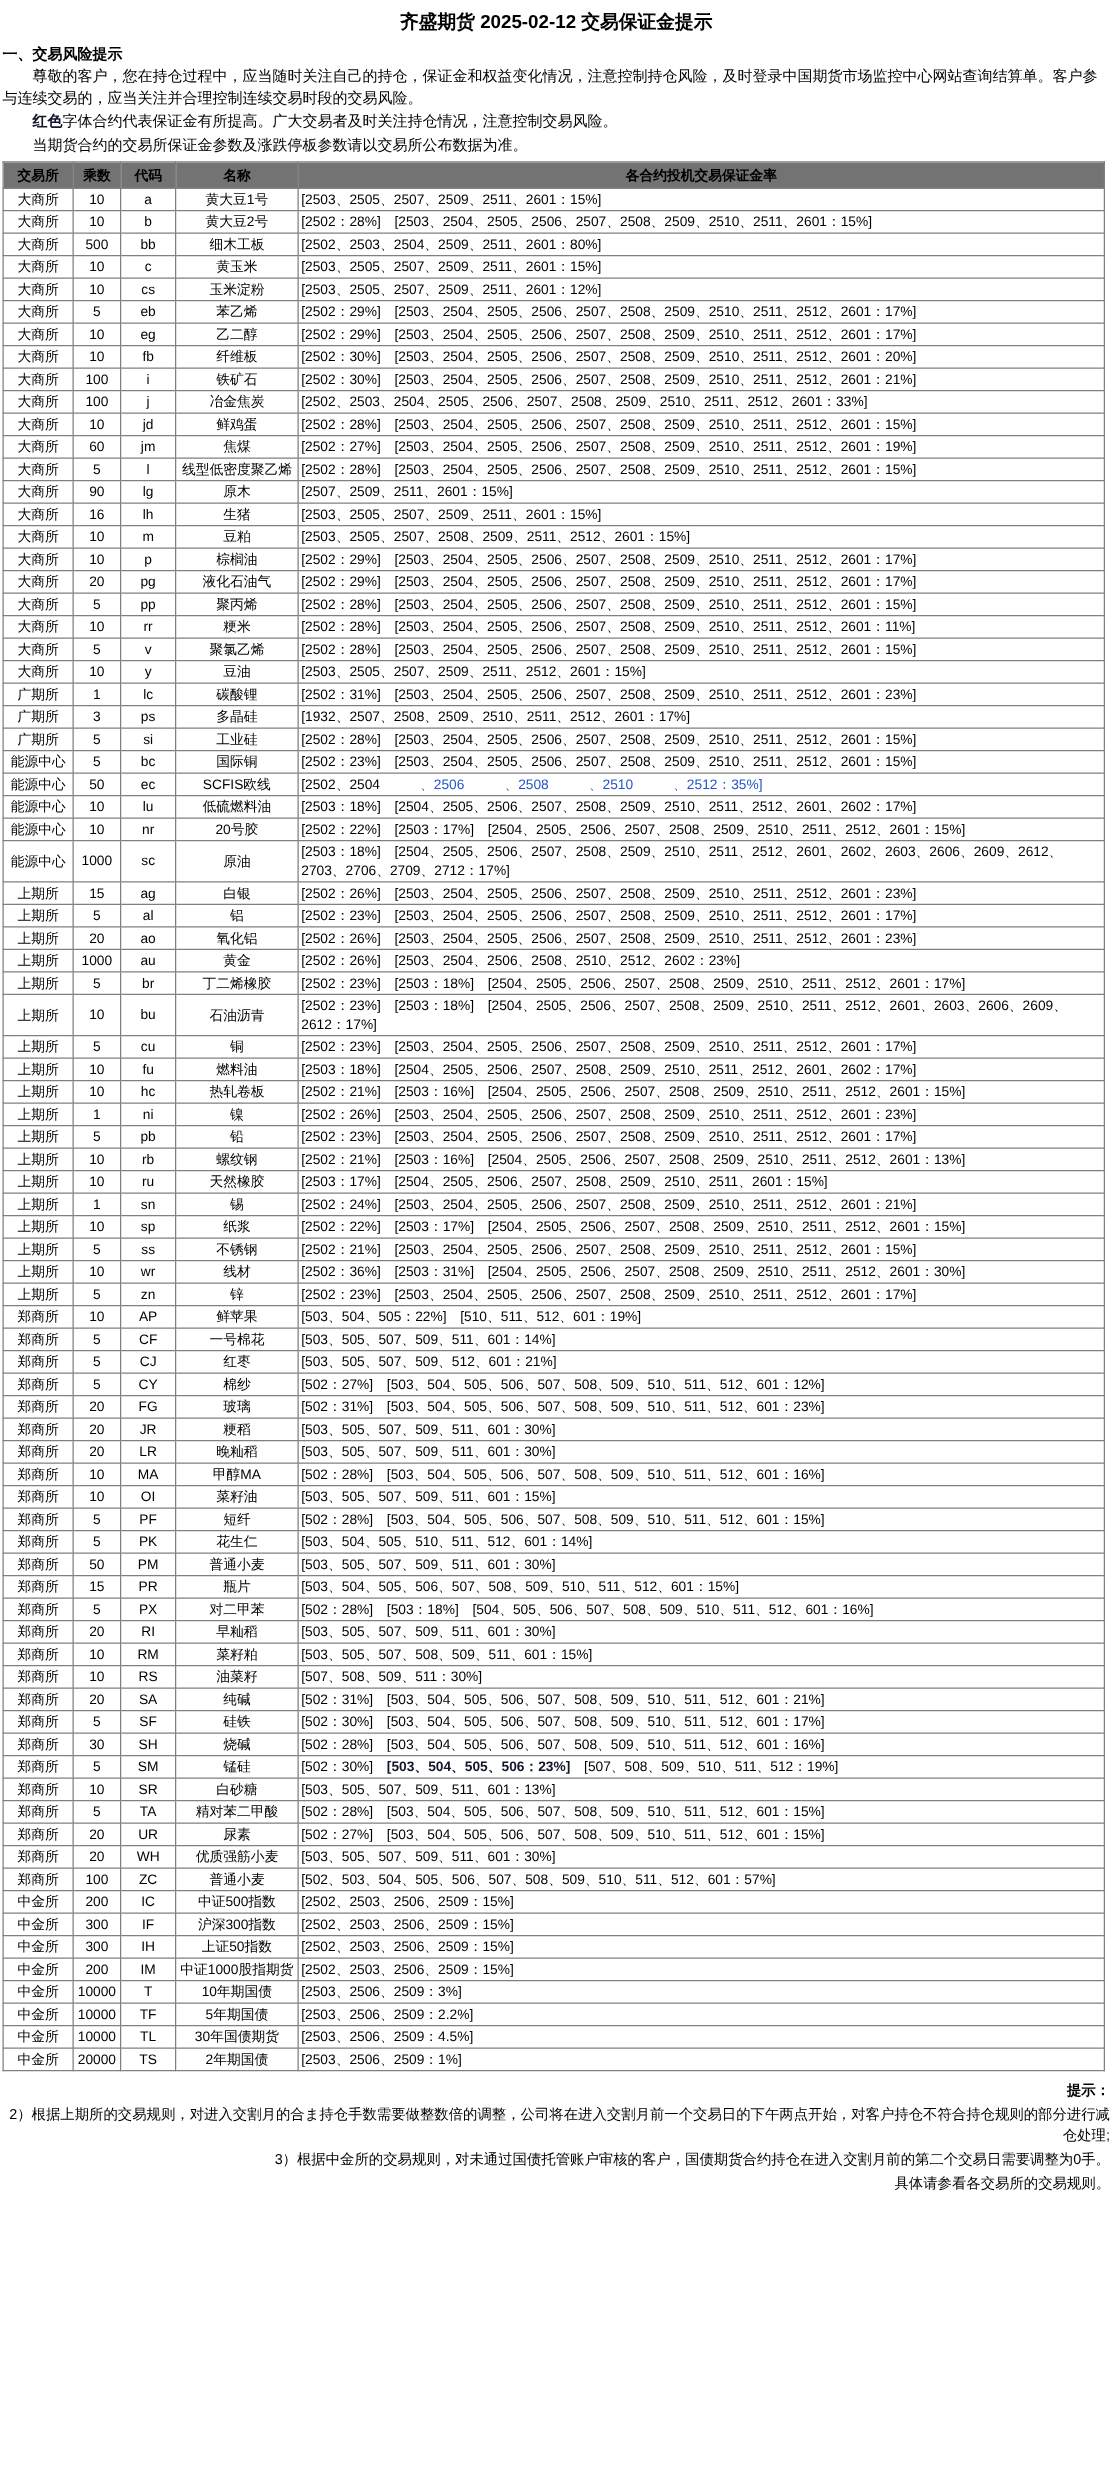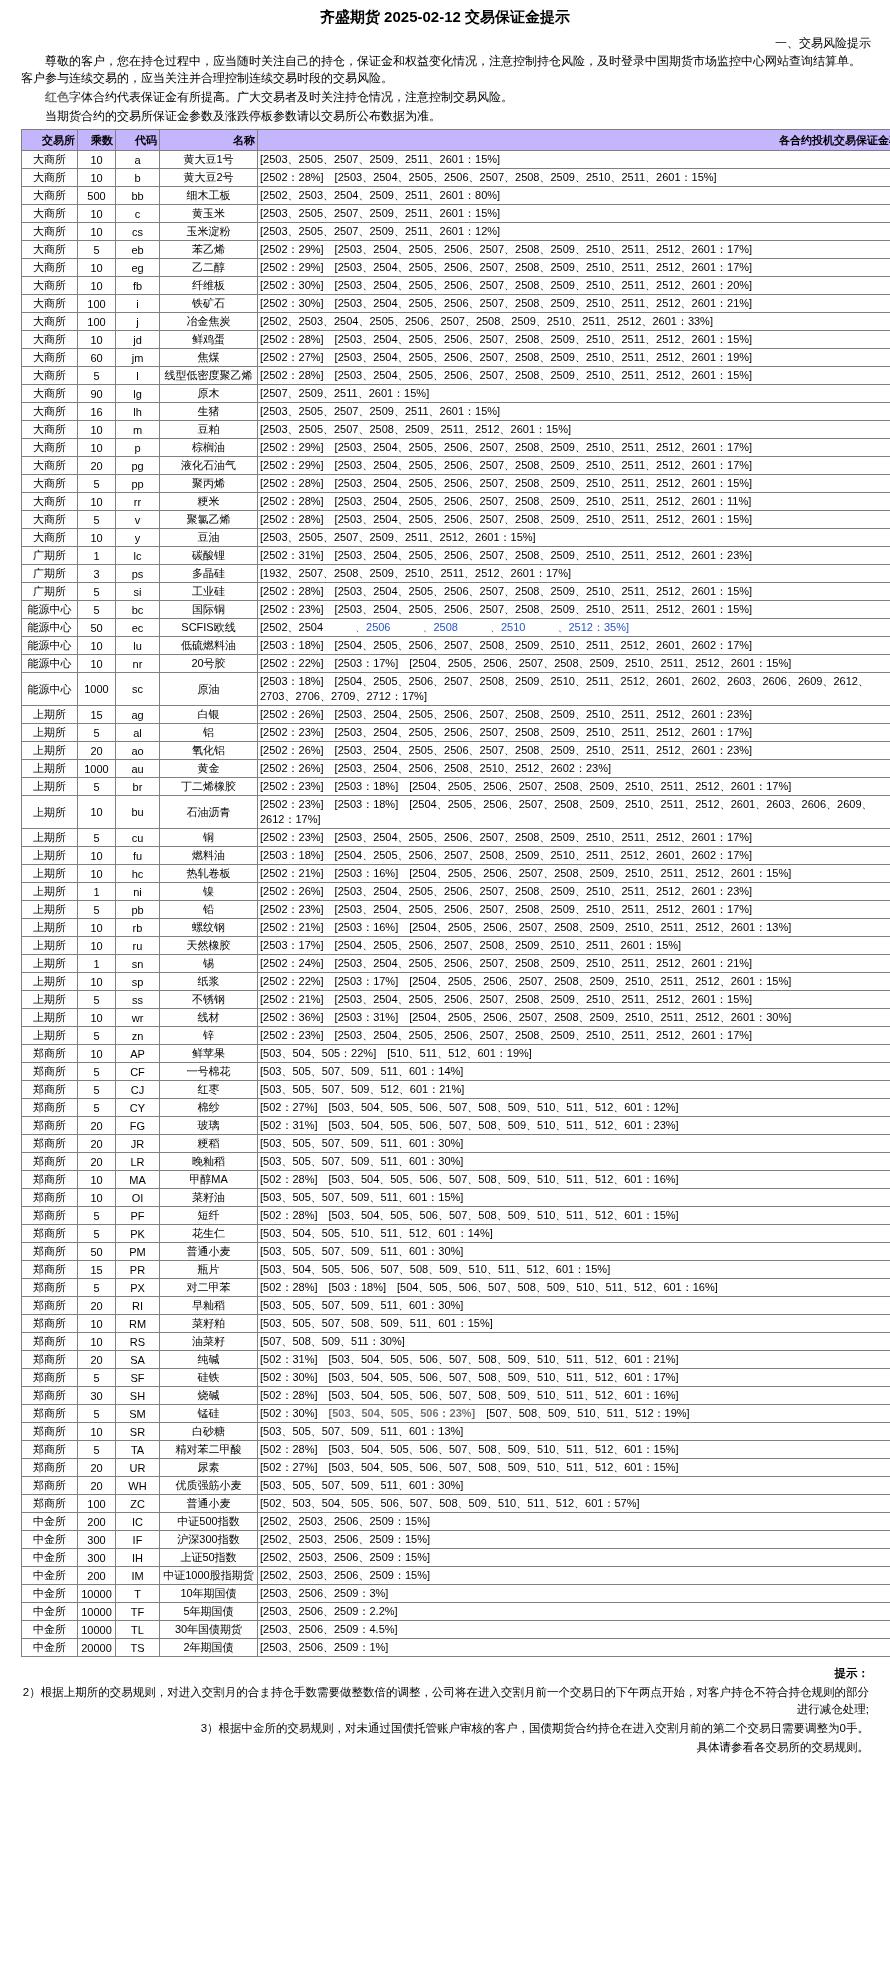--- a/index.html
+++ b/index.html
@@ -1,25 +1,25 @@
 <!DOCTYPE html>
 <html><head>
 <meta charset="utf-8">
 <style>
   html,body{margin:0;padding:0;background:#fff;}
   body{font-family:"Liberation Sans","DejaVu Sans",sans-serif;color:#000;}
-  .page{width:890px;margin:0 auto;padding:0 19px;box-sizing:border-box;}
+  .page{width:890px;margin:0 auto;padding:0 0;box-sizing:border-box;}
   .title{text-align:center;font-size:15px;font-weight:bold;padding:8px 0 6px;}
-  .sec{font-size:12px;font-weight:normal;margin:2px 0 1px;padding-left:2px;text-align:right;}
+  .sec{font-size:12px;font-weight:bold;margin:2px 0 1px;padding-left:2px;}
   .para{font-size:12px;line-height:17px;text-indent:24px;margin:0 2px 2px;}
   .para2{font-size:12px;line-height:17px;margin:0 2px 2px;text-indent:24px;}
-  .red{color:#737373;font-weight:bold;}
+  .red{color:#0f172a;font-weight:bold;}
   table.m{border-collapse:collapse;width:882px;table-layout:fixed;margin:4px 0 0 2px;}
   table.m th,table.m td{border:1px solid #808080;font-size:11px;padding:1px 2px;}
-  table.m th{background:#c4b5fd;text-align:right;font-weight:bold;height:18px;}
+  table.m th{background:#737373;text-align:center;font-weight:bold;height:18px;}
   td.c{text-align:center;}
   td.l{text-align:left;}
   .col1{width:56px;}.col2{width:38px;}.col3{width:44px;}.col4{width:98px;}
   .blue{color:#2255cc;margin-left:32px;}
   .notes{font-size:11.5px;line-height:17px;margin:8px 2px 4px;text-align:right;}
   .notes .nt{font-weight:bold;}
   .notes p{margin:2px 0;}
 </style>
 </head>
 <body>

